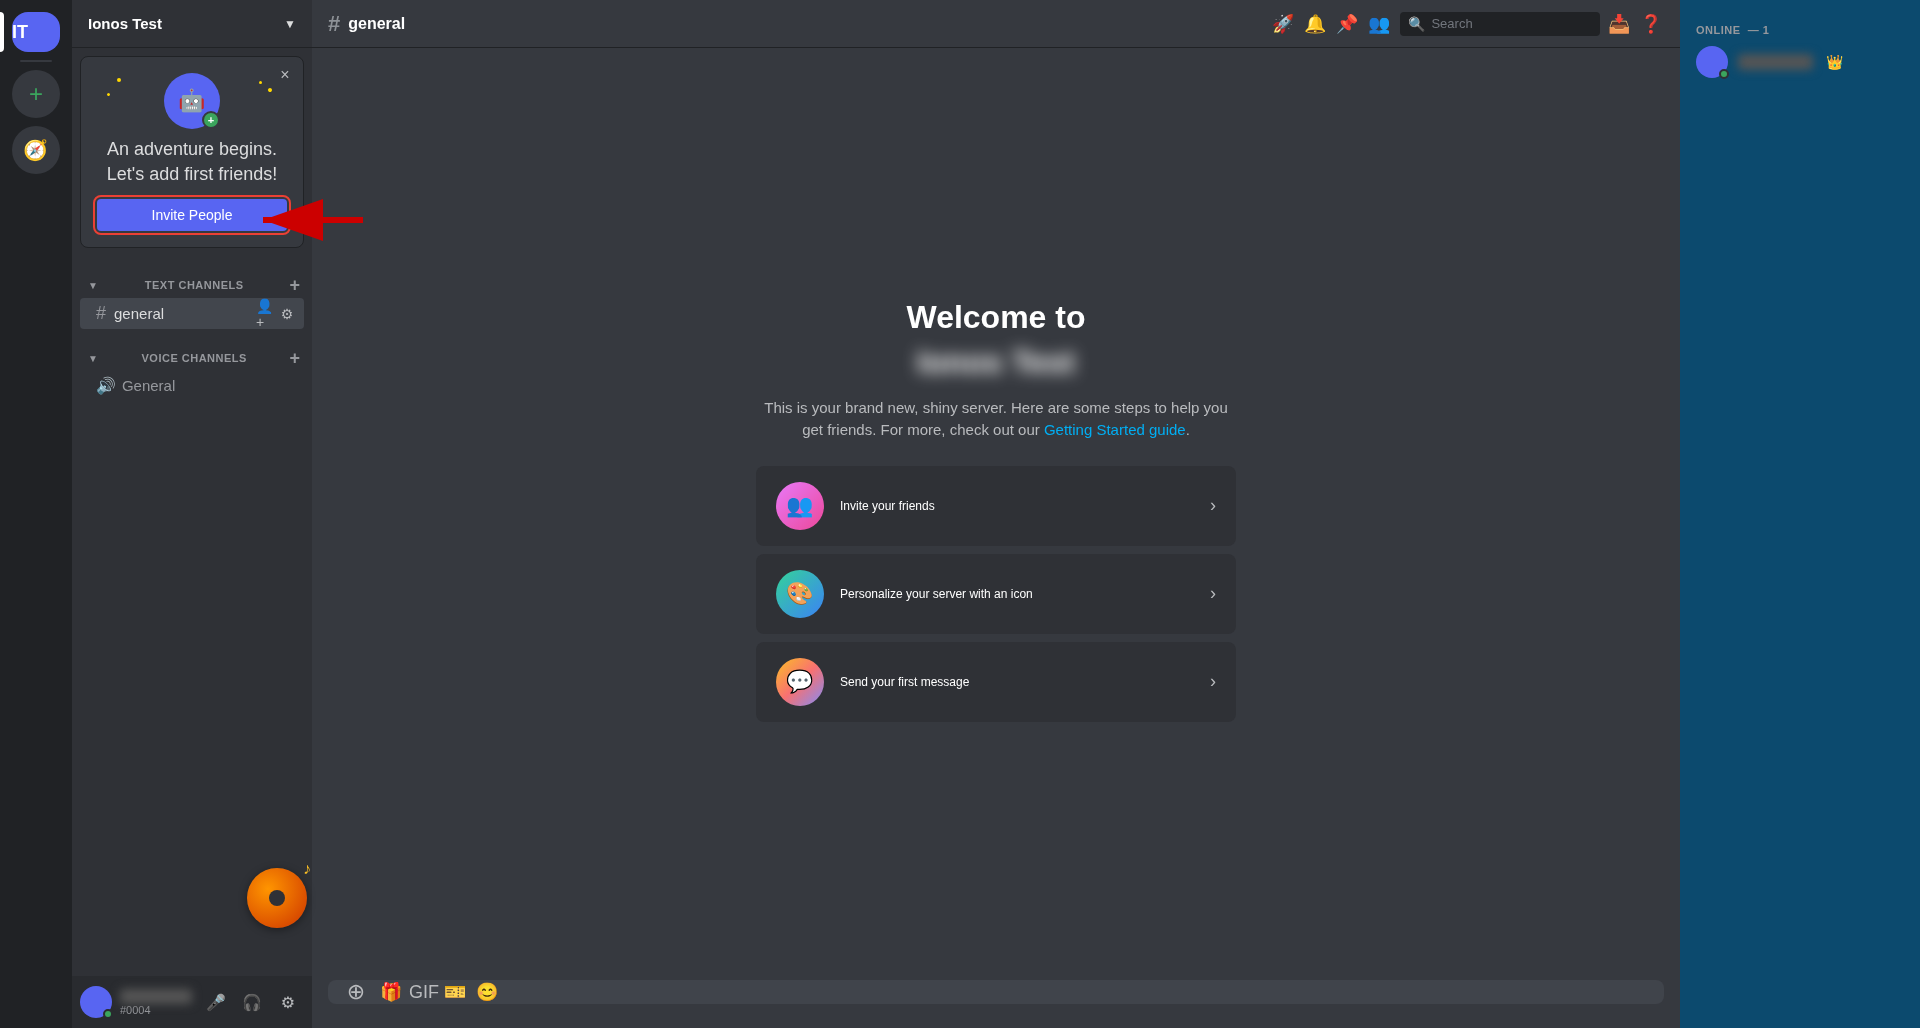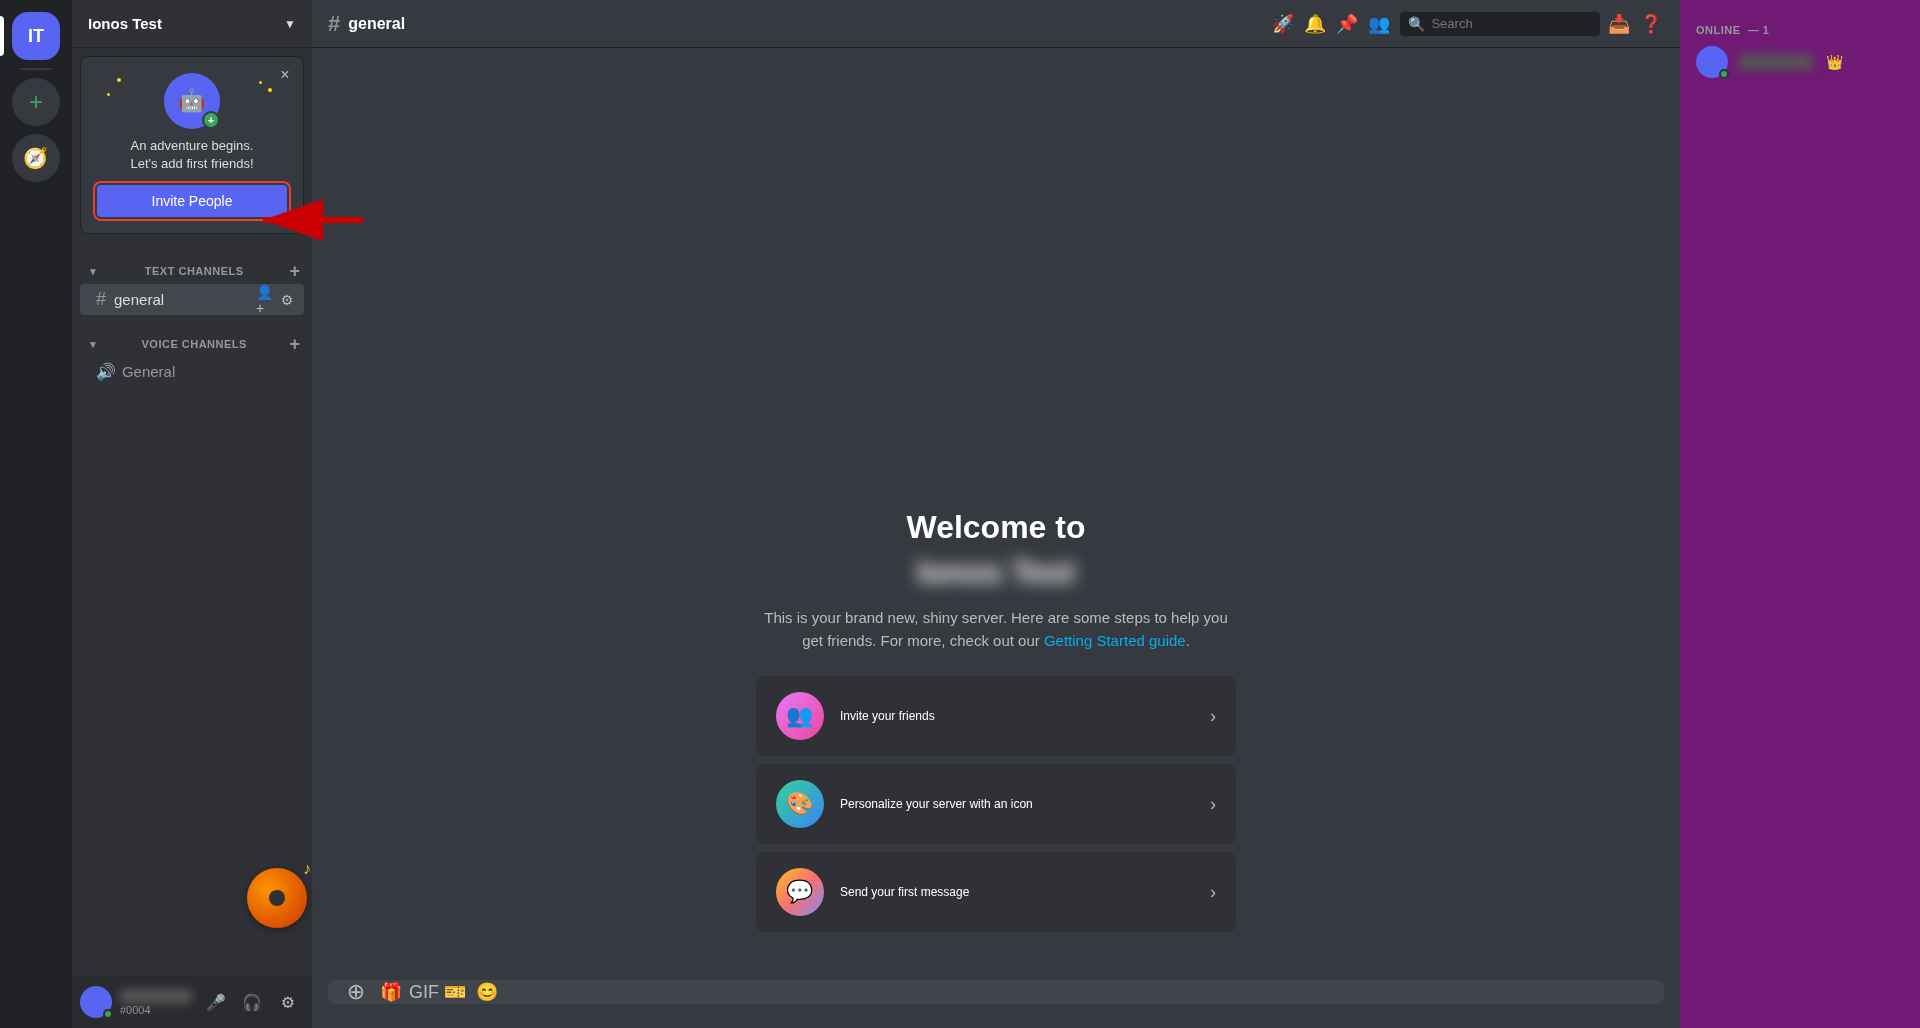--- a/index.html
+++ b/index.html
@@ -20,26 +20,26 @@
       background: #202225;
       display: flex;
       flex-direction: column;
       align-items: center;
       padding: 12px 0;
       gap: 8px;
       overflow-y: auto;
     }
     .server-icon {
       width: 48px;
-      height: 48px;
+      height: 40px;
       border-radius: 50%;
       background: #5865f2;
       display: flex;
       align-items: center;
-      justify-content: center;
+      justify-content: flex-start;
       cursor: pointer;
       font-weight: bold;
       color: white;
       font-size: 18px;
       transition: border-radius 0.2s;
     }
     .server-icon.active {
       border-radius: 16px;
       position: relative;
     }
@@ -181,21 +181,21 @@
       background: #ffd700;
       border-radius: 50%;
     }
     .sparkle.s1 { top: 5px; left: 20px; width: 4px; height: 4px; }
     .sparkle.s2 { top: 8px; right: 25px; width: 3px; height: 3px; background: #ffd700; border-radius: 50%; }
     .sparkle.s3 { top: 20px; left: 10px; width: 3px; height: 3px; background: #ffd700; border-radius: 2px; transform: rotate(45deg); }
     .sparkle.s4 { top: 15px; right: 15px; width: 4px; height: 4px; background: #ffd700; border-radius: 2px; transform: rotate(45deg); }
     .welcome-text {
       text-align: center;
       color: #dcddde;
-      font-size: 13px;
+      font-size: 18px;
       margin-bottom: 12px;
       line-height: 1.4;
     }
     .invite-btn {
       background: #5865f2;
       color: white;
       border: none;
       border-radius: 4px;
       padding: 8px 16px;
       font-size: 14px;
@@ -373,21 +373,21 @@
     }
     .search-bar input::placeholder { color: #72767d; }
     .search-icon { color: #72767d; font-size: 14px; }
 
     
     .chat-area {
       flex: 1;
       display: flex;
       flex-direction: column;
       align-items: center;
-      justify-content: flex-end;
+      justify-content: center;
       padding: 40px;
       overflow-y: auto;
     }
 
     .welcome-card {
       max-width: 480px;
       width: 100%;
       text-align: center;
     }
     .welcome-heading {
@@ -489,21 +489,21 @@
       cursor: pointer;
       color: #b9bbbe;
       font-size: 18px;
       border-radius: 4px;
     }
 
     
     .member-list {
       width: 240px;
       min-width: 240px;
-      background: #701a75;
+      background: #0c4a6e;
       padding: 16px 8px;
       overflow-y: auto;
     }
     .member-section-header {
       font-size: 11px;
       font-weight: 700;
       color: #96989d;
       text-transform: uppercase;
       letter-spacing: 0.5px;
       padding: 8px 8px 4px;

